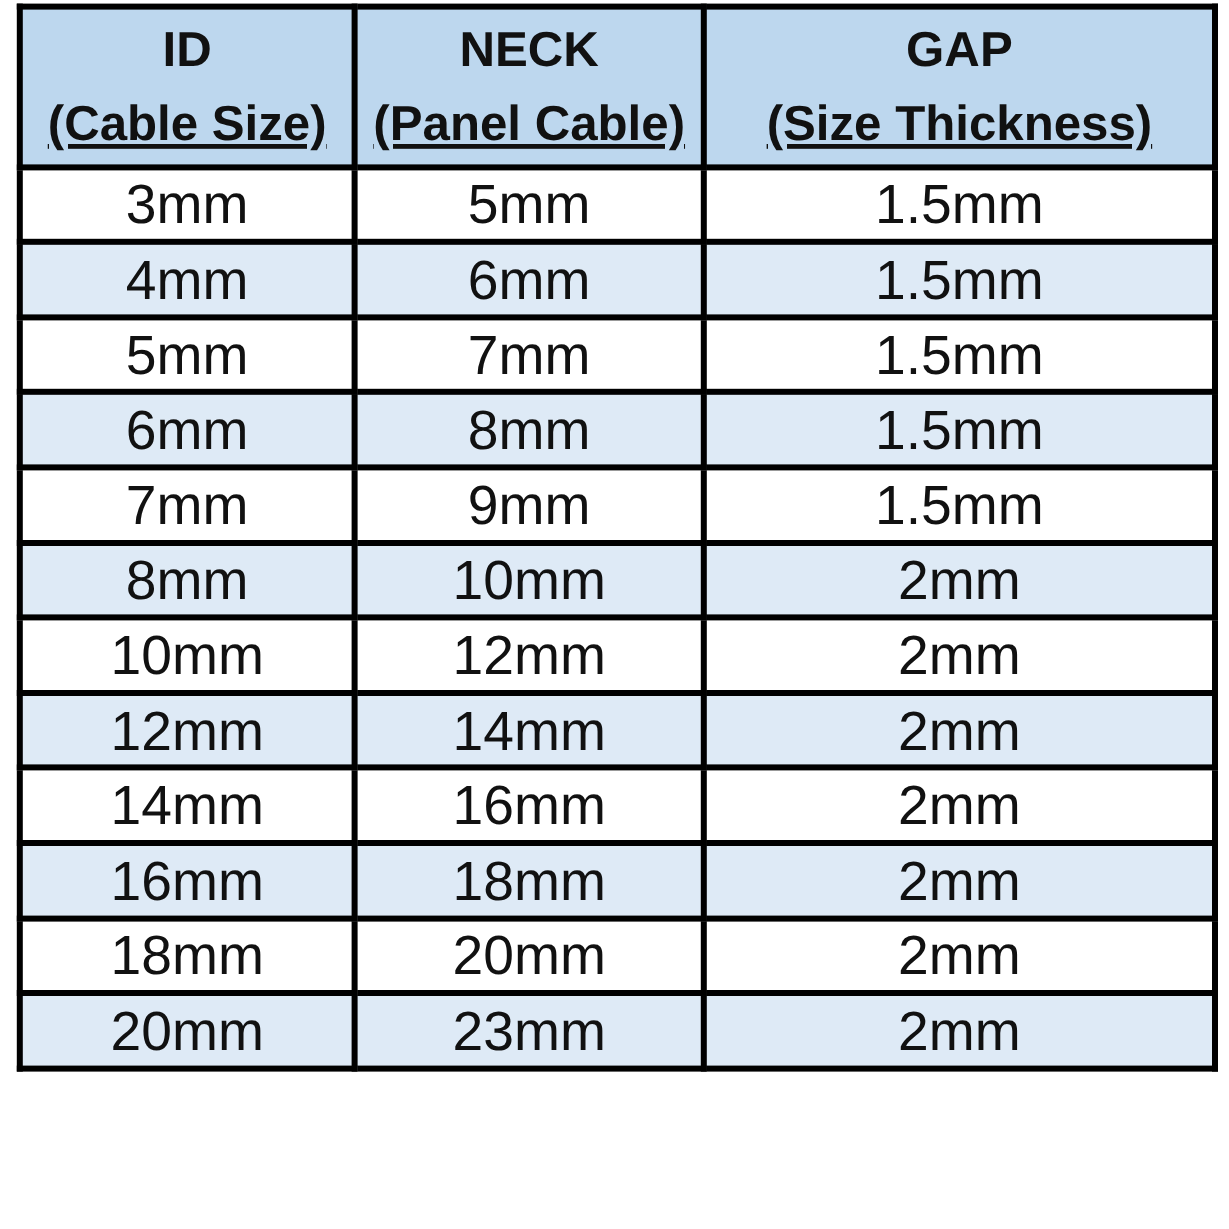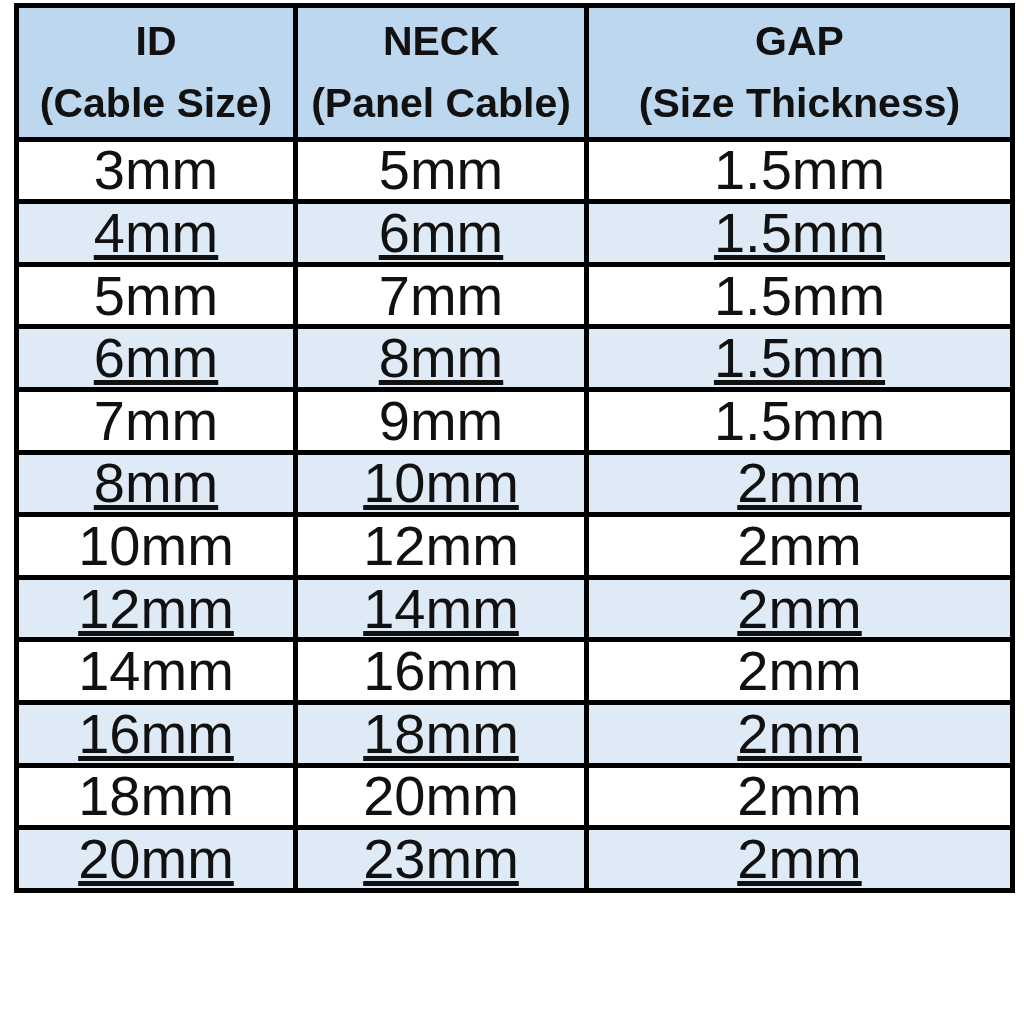--- a/index.html
+++ b/index.html
@@ -37,38 +37,37 @@
     background: var(--header-bg);
     height: 132px;
     font-size: 41px;
     font-weight: bold;
     line-height: 1.52;
     padding: 2px 0;
   }
   table.spec-table td {
     background: #ffffff;
     height: 62.6px;
-    font-size: 56px;
+    font-size: 46px;
     font-weight: normal;
     line-height: 1;
     padding: 0;
   }
   table.spec-table tr.stripe td {
     background: var(--stripe-bg);
-    text-decoration: underline;
   }
   table.spec-table, table.spec-table th, table.spec-table td {
     border-color: var(--border-color);
     text-align: center;
   }
   col.c1 { width: 279px; }
   col.c2 { width: 291px; }
   col.c3 { width: 426px; }
   .th-main { display: block; }
-  .th-sub  { display: block; }
+  .th-sub  { display: block; text-decoration: underline; }
 </style>
 </head>
 <body>
 
 <div class="table-wrap">
   <table class="spec-table">
     <colgroup>
       <col class="c1">
         <col class="c2">
         <col class="c3">

